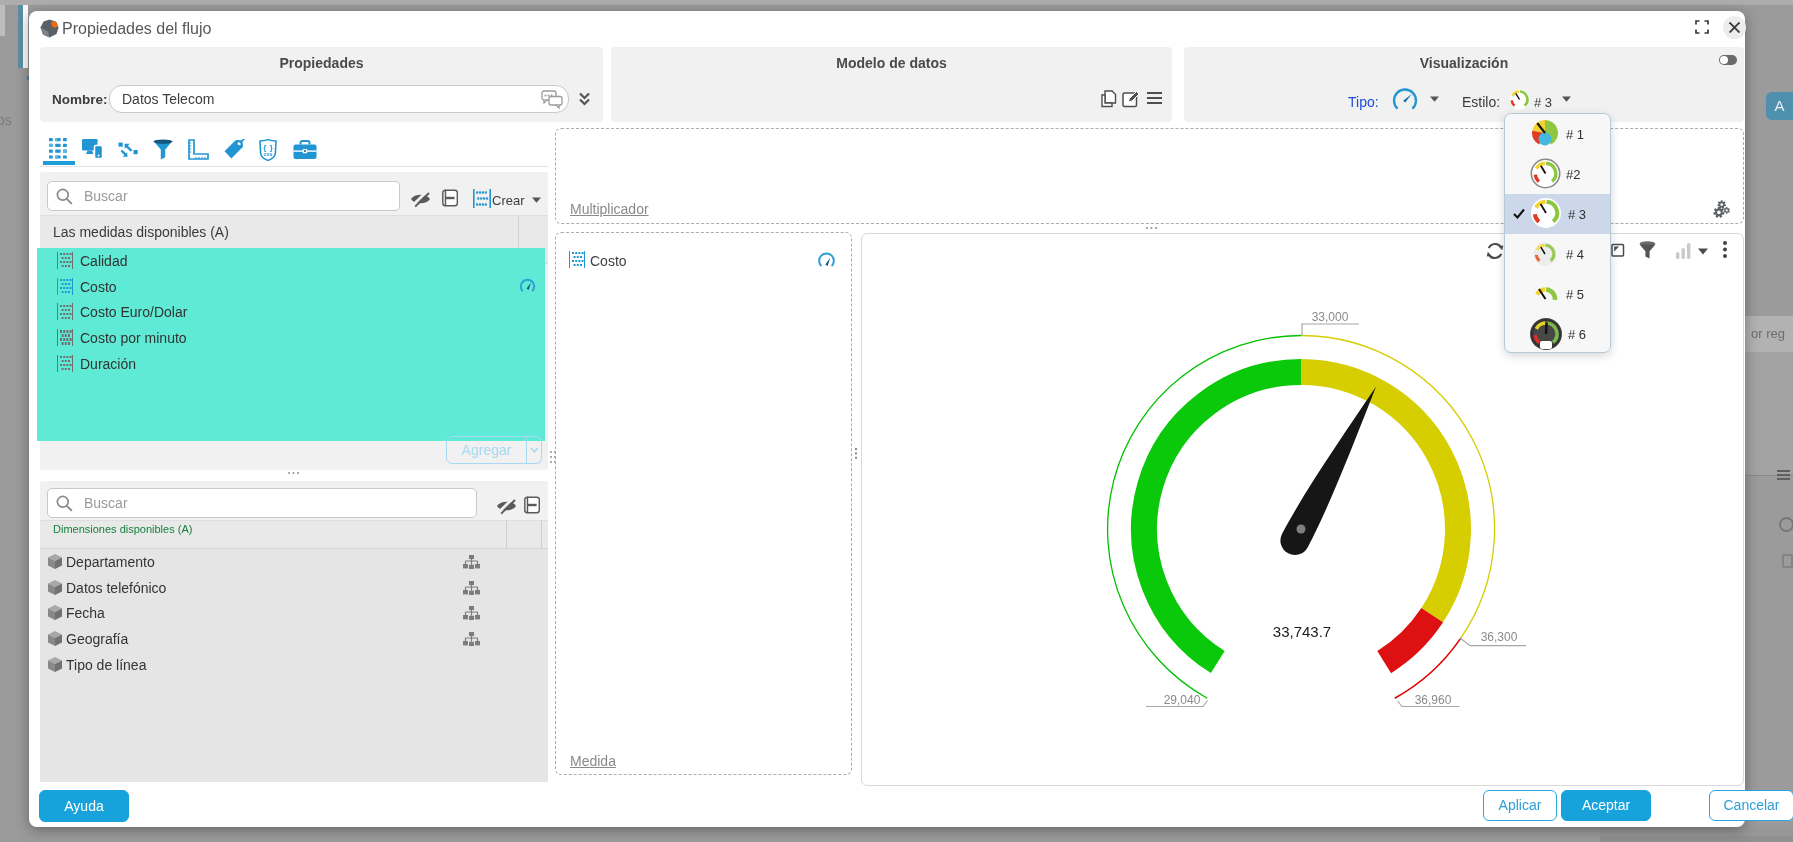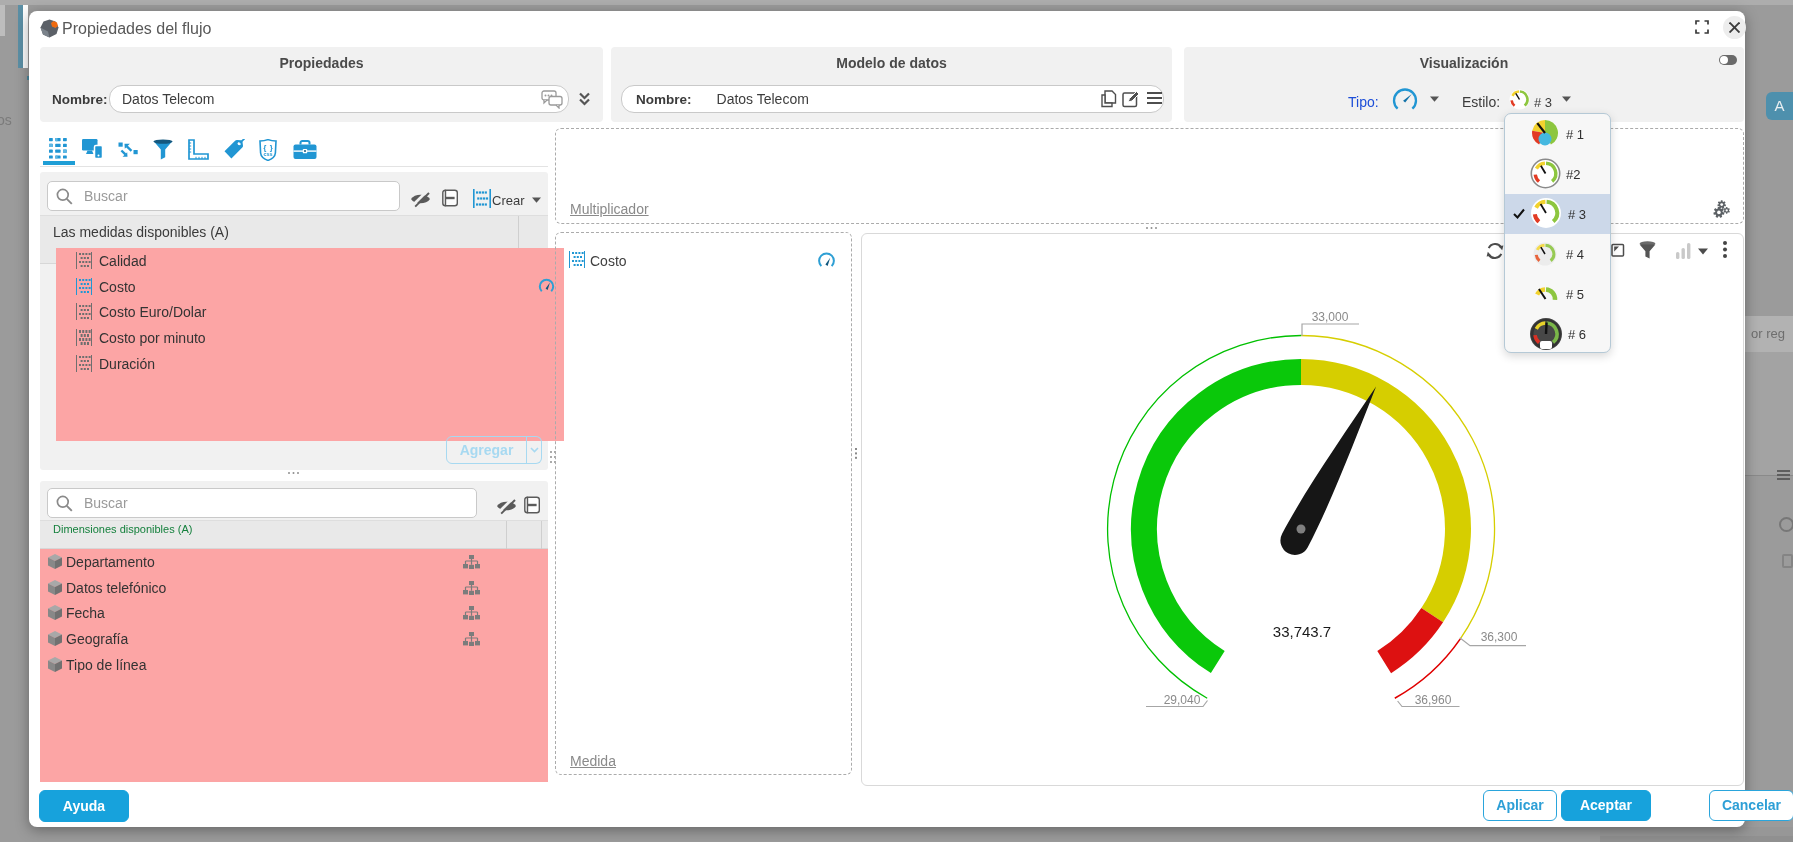--- a/index.html
+++ b/index.html
@@ -4,21 +4,21 @@
 html,body{width:1793px;height:842px;overflow:hidden;background:#9b9b9b;}
 #stage{position:relative;width:1793px;height:842px;}
 .abs{position:absolute;}
 #dialog{position:absolute;left:29px;top:11px;width:1716px;height:816px;background:#fff;border-radius:8px;box-shadow:0 3px 14px rgba(0,0,0,.35);}
 .panel{position:absolute;background:#f1f1f1;border-radius:4px;}
 .ptitle{text-align:center;font-weight:bold;font-size:14px;color:#4a4a4a;padding-top:8px;}
 .inp{position:absolute;background:#fff;border:1px solid #c9c9c9;border-radius:13px;height:28px;font-size:14px;color:#3d3d3d;}
 .dashed{position:absolute;border:1px dashed #ababab;border-radius:6px;}
 .glabel{position:absolute;font-size:14px;color:#8a8a8a;text-decoration:underline;}
 .row{position:absolute;left:0;width:100%;height:26px;font-size:14px;color:#333;}
-.btn{position:absolute;border-radius:6px;font-size:14px;text-align:center;font-weight:bold;}
+.btn{position:absolute;border-radius:6px;font-size:14px;text-align:center;}
 .blue{background:#17a2dc;color:#fff;border:1px solid #17a2dc;}
 .white{background:#fff;color:#2d9fd6;border:1px solid #2aa5dc;}
 .ddrow{position:relative;height:40px;font-size:13px;color:#2f2f2f;}
 svg{display:block}
 .mi{position:absolute;top:4px;width:16px;height:17px;}
 .mi.gray{border-left:1.5px solid #6f6f6f;border-right:1.5px solid #6f6f6f;}
 .mi.blue2{border-left:1.5px solid #2197d3;border-right:1.5px solid #2197d3;}
 .mi::before{content:"";position:absolute;left:2px;top:1.2px;width:2.3px;height:2.3px;}
 .mi.gray::before{background:#6f6f6f;box-shadow:3.2px 0 #6f6f6f,6.4px 0 #6f6f6f,9.6px 0 #6f6f6f,1.6px 4px #6f6f6f,4.8px 4px #6f6f6f,8px 4px #6f6f6f,0 8px #6f6f6f,3.2px 8px #6f6f6f,6.4px 8px #6f6f6f,9.6px 8px #6f6f6f,1.6px 12px #6f6f6f,4.8px 12px #6f6f6f,8px 12px #6f6f6f;}
 .mi.blue2::before{background:#2197d3;box-shadow:3.2px 0 #2197d3,6.4px 0 #2197d3,9.6px 0 #2197d3,1.6px 4px #2197d3,4.8px 4px #2197d3,8px 4px #2197d3,0 8px #2197d3,3.2px 8px #2197d3,6.4px 8px #2197d3,9.6px 8px #2197d3,1.6px 12px #2197d3,4.8px 12px #2197d3,8px 12px #2197d3;}
@@ -80,21 +80,20 @@
         </g>
 </svg>
 <svg class="abs" style="left:549px;top:81px" width="13" height="14" viewBox="0 0 13 14" fill="none" stroke="#555" stroke-width="2.2">
 <path d="M2,1.5 L6.5,6 L11,1.5"></path>
         <path d="M2,7.5 L6.5,12 L11,7.5"></path>
 </svg>
 
 <div class="panel" style="left:582px;top:36px;width:561px;height:75px">
   <div class="ptitle">Modelo de datos</div>
 </div>
-<div class="inp" style="left:592px;top:74px;width:543px;line-height:26px;padding-left:14px"><b style="color:#3b3b3b;font-size:13.5px">Nombre:</b><span style="padding-left:25px">Datos Telecom</span></div>
 <svg class="abs" style="left:1071px;top:79px" width="17" height="18" viewBox="0 0 17 18" fill="#fff" stroke="#4e4e4e" stroke-width="1.4">
 <path d="M5,1 H12 L15.5,4.5 V13 H5 Z"></path>
 <path d="M2,5 H5 V13 H12 V16.5 H2 Z"></path>
 </svg>
 <svg class="abs" style="left:1093px;top:79px" width="18" height="18" viewBox="0 0 18 18">
 <rect x="1" y="3" width="13.5" height="13.5" rx="1.5" fill="#fff" stroke="#4e4e4e" stroke-width="1.5"></rect>
 <polygon points="6,12 7.5,8.5 14.5,1.5 17,4 10,11 6,12" fill="#4e4e4e" stroke="#fff" stroke-width="1"></polygon>
 </svg>
 <div class="abs" style="left:1118px;top:81px;width:15px;height:2.2px;background:#4e4e4e;box-shadow:0 5px 0 #4e4e4e,0 10px 0 #4e4e4e"></div>
 
@@ -239,21 +238,21 @@
         </g>
 </svg>
 <div class="abs" style="left:463px;top:182px;font-size:13px;color:#3c3c3c">Crear</div>
 <svg class="abs" style="left:503px;top:186px" width="9" height="6" viewBox="0 0 9 6">
         <polygon points="0,0.5 9,0.5 4.5,5.8" fill="#555"></polygon>
       </svg>
 <div class="abs" style="left:11px;top:204px;width:508px;height:49px;background:#e9e9e9;border-top:1px solid #dedede;border-bottom:1px solid #d7d7d7">
   <div style="position:absolute;left:478px;top:0;width:1px;height:33px;background:#cfcfcf"></div>
   <div style="position:absolute;left:13px;top:8px;font-size:14px;color:#3a3a3a">Las medidas disponibles (A)</div>
 </div>
-<div class="abs" id="mlist" style="left:27px;top:237px;width:508px;height:193px;background:#fca5a5">
+<div class="abs" id="mlist" style="left:8px;top:237px;width:508px;height:193px;background:#5eead4">
 <div class="row" style="top:0">
           <span class="mi gray" style="left:20px"></span>
           <span style="position:absolute;left:43px;top:5px">Calidad</span>
         </div>
 <div class="row" style="top:25.7px">
           <span class="mi blue2" style="left:20px"></span>
           <span style="position:absolute;left:43px;top:5px">Costo</span>
 <svg style="position:absolute;left:482px;top:3px" width="17" height="17" viewBox="0 0 17 17">
             <path d="M3.77,14.22 A6.7,6.7 0 1 1 13.23,14.22" fill="none" stroke="#2e9fd4" stroke-width="2"></path>
             <polygon points="7.6,11.6 9.6,13.0 12.0,5.6" fill="#10577e"></polygon>
@@ -294,21 +293,21 @@
 <svg class="abs" style="left:494px;top:485px" width="18" height="18" viewBox="0 0 18 18">
 <path d="M4.5,1.2 H13.8 C15.3,1.2 16.3,2.2 16.3,3.7 V14.3 C16.3,15.8 15.3,16.8 13.8,16.8 H4.5 Z" fill="#fdfdfd" stroke="#5a5a5a" stroke-width="1.4"></path>
 <path d="M4.5,1.2 C3,1.2 1.8,2.2 1.8,3.7 V14.3 C1.8,15.8 3,16.8 4.5,16.8" fill="none" stroke="#5a5a5a" stroke-width="1.4"></path>
 <rect x="4.8" y="7.8" width="8.8" height="2.4" fill="#5a5a5a"></rect>
 </svg>
 <div class="abs" style="left:11px;top:509px;width:508px;height:29px;background:#e9e9e9;border-top:1px solid #dedede;border-bottom:1px solid #d7d7d7">
   <div style="position:absolute;left:466px;top:0;width:1px;height:29px;background:#cfcfcf"></div>
   <div style="position:absolute;left:501px;top:0;width:1px;height:29px;background:#cfcfcf"></div>
   <div style="position:absolute;left:13px;top:2px;font-size:11px;color:#15803d">Dimensiones disponibles (A)</div>
 </div>
-<div class="abs" id="dlist" style="left:11px;top:538px;width:508px;height:233px;background:#fca5a5">
+<div class="abs" id="dlist" style="left:11px;top:538px;width:508px;height:233px;background:#e5e5e5">
 <div class="row" style="top:0">
           <svg class="cubesvg" style="position:absolute;left:8px;top:5px" width="14" height="15" viewBox="0 0 14 15">
             <polygon points="7,0 14,3.5 7,7 0,3.5" fill="#a8a8a8"></polygon>
             <polygon points="14,3.5 14,11.5 7,15 7,7" fill="#717171"></polygon>
             <polygon points="0,3.5 7,7 7,15 0,11.5" fill="#888"></polygon>
           </svg>
           <span style="position:absolute;left:26px;top:5px">Departamento</span>
           <svg class="hiersvg" style="position:absolute;left:423px;top:6px" width="17" height="14" viewBox="0 0 17 14">
             <g fill="#7c7c7c">
               <rect x="6" y="0" width="5" height="4"></rect>

